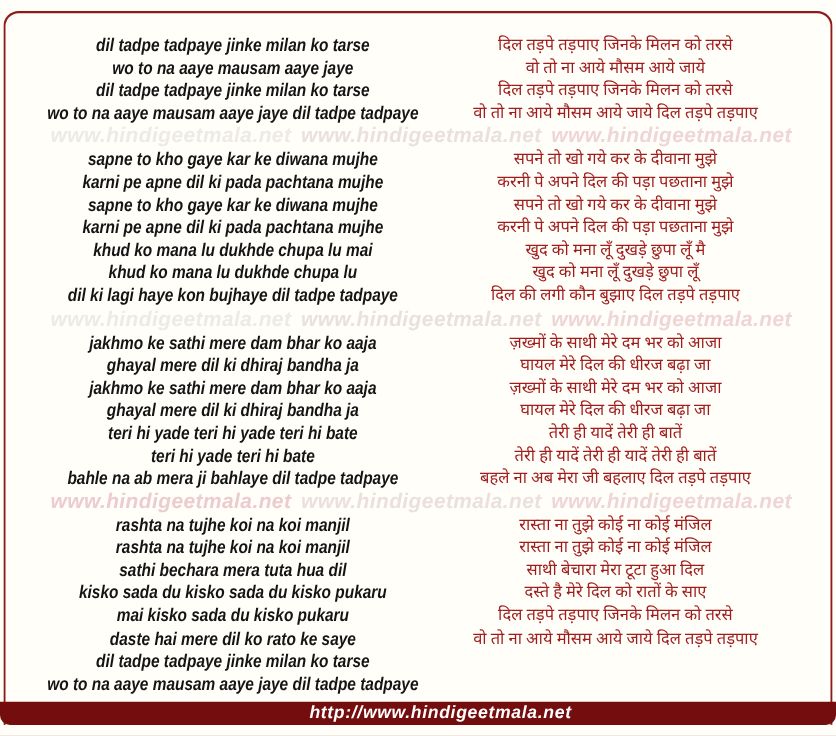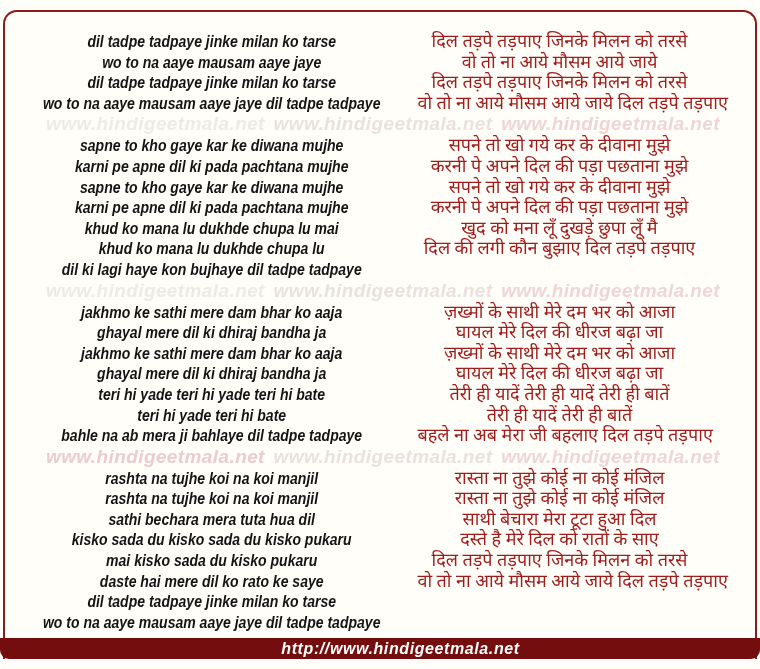--- a/index.html
+++ b/index.html
@@ -22,21 +22,21 @@
   .col-latin{
     width:55%;text-align:center;color:#141414;
     font-family:"Liberation Sans",sans-serif;
     font-style:italic;font-weight:700;font-size:16.5px;line-height:20.6px;
     transform:scaleX(.85);transform-origin:center top;
     white-space:nowrap;
   }
   .col-dev{
     width:38%;text-align:center;color:#9e1c1c;
     font-family:"Liberation Serif",serif;
-    font-size:18px;line-height:20.6px;
+    font-size:15px;line-height:20.6px;
     white-space:nowrap;
   }
   .wm-row{
     display:flex;justify-content:space-between;align-items:center;
     padding:0 34px 0 40px;height:22px;
     font-style:italic;font-weight:700;font-size:19px;line-height:22px;
     letter-spacing:.4px;white-space:nowrap;
   }
   .wm-row span:nth-child(1){color:#edeae8;}
   .wm-row span:nth-child(2){color:#ebe0e0;}
@@ -87,20 +87,21 @@
         <div>khud ko mana lu dukhde chupa lu mai</div>
         <div>khud ko mana lu dukhde chupa lu</div>
         <div>dil ki lagi haye kon bujhaye dil tadpe tadpaye</div>
       </div>
       <div class="col-dev">
         <div>सपने तो खो गये कर के दीवाना मुझे</div>
         <div>करनी पे अपने दिल की पड़ा पछताना मुझे</div>
         <div>सपने तो खो गये कर के दीवाना मुझे</div>
         <div>करनी पे अपने दिल की पड़ा पछताना मुझे</div>
         <div>खुद को मना लूँ दुखड़े छुपा लूँ मै</div>
+        <div>खुद को मना लूँ दुखड़े छुपा लूँ</div>
         <div>दिल की लगी कौन बुझाए दिल तड़पे तड़पाए</div>
       </div>
     </div>
     <div class="wm-row wm-2">
       <span>www.hindigeetmala.net</span>
       <span>www.hindigeetmala.net</span>
       <span>www.hindigeetmala.net</span>
     </div>
     <div class="stanza-row">
       <div class="col-latin">
@@ -110,22 +111,22 @@
         <div>ghayal mere dil ki dhiraj bandha ja</div>
         <div>teri hi yade teri hi yade teri hi bate</div>
         <div>teri hi yade teri hi bate</div>
         <div>bahle na ab mera ji bahlaye dil tadpe tadpaye</div>
       </div>
       <div class="col-dev">
         <div>ज़ख्मों के साथी मेरे दम भर को आजा</div>
         <div>घायल मेरे दिल की धीरज बढ़ा जा</div>
         <div>ज़ख्मों के साथी मेरे दम भर को आजा</div>
         <div>घायल मेरे दिल की धीरज बढ़ा जा</div>
+        <div>तेरी ही यादें तेरी ही बातें</div>
         <div>तेरी ही यादें तेरी ही यादें तेरी ही बातें</div>
-        <div>तेरी ही यादें तेरी ही बातें</div>
         <div>बहले ना अब मेरा जी बहलाए दिल तड़पे तड़पाए</div>
       </div>
     </div>
     <div class="wm-row wm-3">
       <span>www.hindigeetmala.net</span>
       <span>www.hindigeetmala.net</span>
       <span>www.hindigeetmala.net</span>
     </div>
     <div class="stanza-row">
       <div class="col-latin">

